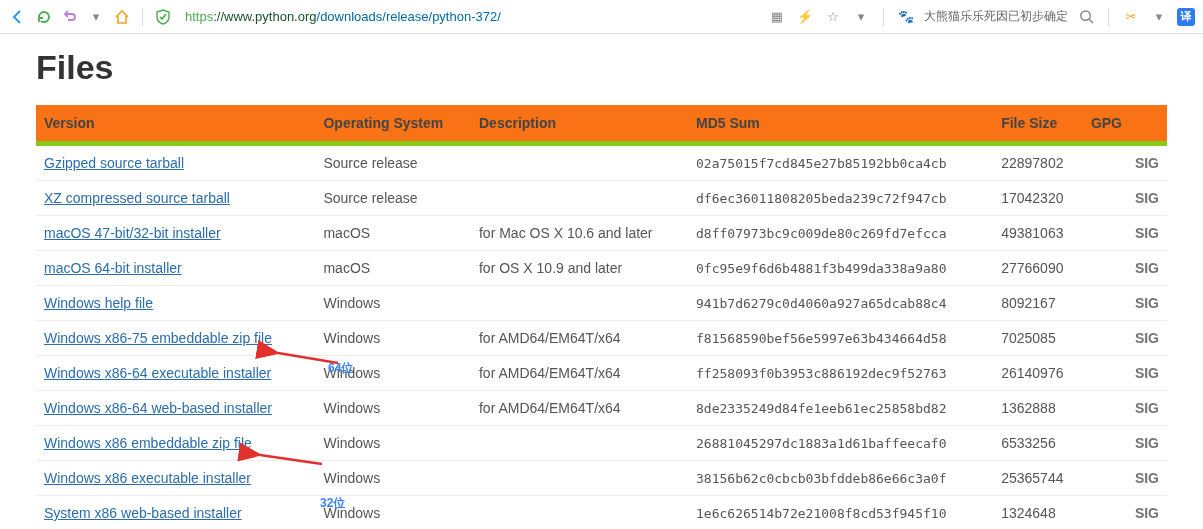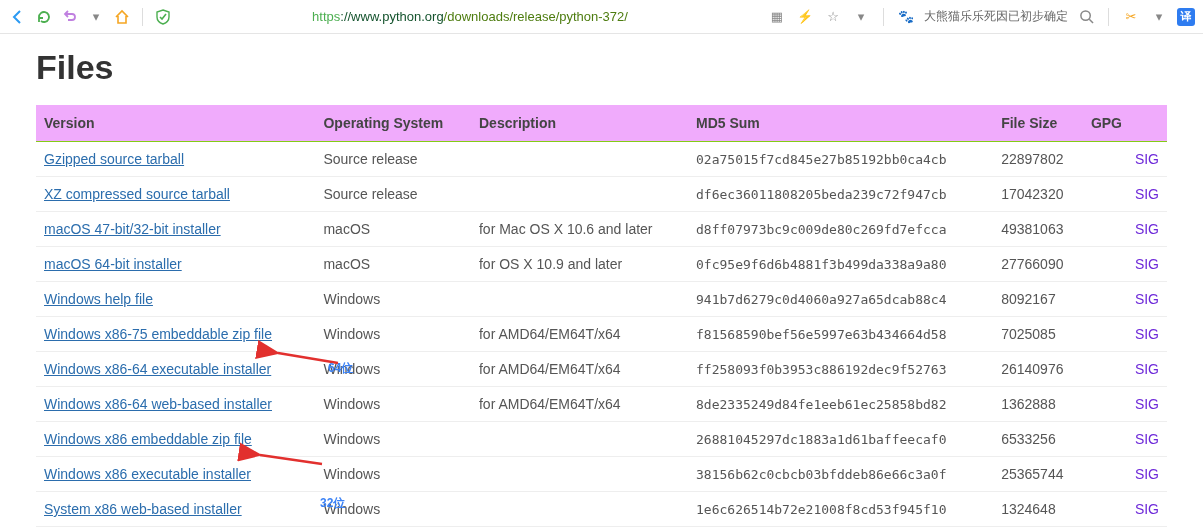--- a/index.html
+++ b/index.html
@@ -1,35 +1,35 @@
 <!DOCTYPE html>
 <html><head>
 <meta charset="utf-8">
 <style>
   * { box-sizing: border-box; margin:0; padding:0; }
   body { font-family: "Segoe UI", "Microsoft YaHei", Arial, sans-serif; font-size:14px; color:#333; background:#fff; width:1203px; position:relative; }
   
   .toolbar { height:34px; display:flex; align-items:center; padding:0 8px; gap:6px; border-bottom:1px solid #e5e5e5; color:#888; font-size:13px; }
   .tb-btn { width:20px; height:20px; display:flex; align-items:center; justify-content:center; cursor:pointer; color:#888; }
   .tb-sep { width:1px; height:18px; background:#ddd; margin:0 4px; }
-  .url-bar { flex:1; display:flex; align-items:center; padding:0 6px;justify-content:center; }
+  .url-bar { flex:1; display:flex; align-items:center; padding:0 6px; }
   .url-host { color:#14532d; }
-  .url-path { color:#4d7c0f; }
+  .url-path { color:#0369a1; }
   .right-tools { display:flex; align-items:center; gap:8px; }
   .panda-text { font-size:12px; color:#666; }
   .blue-box { background:#2e7cf0; color:#fff; border-radius:3px; width:18px; height:18px; display:flex; align-items:center; justify-content:center; font-size:11px; font-weight:bold; }
 
   
   .page { padding: 10px 36px 20px 36px; }
   h1.page-title { font-size:34px; font-weight:700; color:#333; margin:4px 0 18px 0; }
   table.files { width:100%; border-collapse:collapse; font-size:14px; }
-  table.files th { text-align:left; font-weight:700; color:#444; background:#f0abfc; padding:10px 8px; border-bottom:1px solid #84cc16; }
+  table.files th { text-align:left; font-weight:700; color:#444; background:#f97316; padding:10px 8px; border-bottom:5px solid #84cc16; }
   table.files td { padding:9px 8px; border-bottom:1px solid #eee; color:#555; }
   table.files td a.linkcell { color:#2b6dad; text-decoration:underline; }
-  table.files td a.sig { color:#6d28d9; text-decoration:none; font-weight:400;margin-left:44px; }
+  table.files td a.sig { color:#737373; text-decoration:none; font-weight:700;margin-left:44px; }
   .md5 { font-family: Menlo,Consolas,monospace; font-size:13px; color:#555; }
   .gpg-col { width:48px; }
 
   
   .overlay { position:absolute; left:0; top:0; pointer-events:none; }
   .annot-label { position:absolute; color:#3b82f6; font-size:12px; font-weight:bold; font-family:"Microsoft YaHei",sans-serif; }
 </style>
 </head>
 <body>
 

